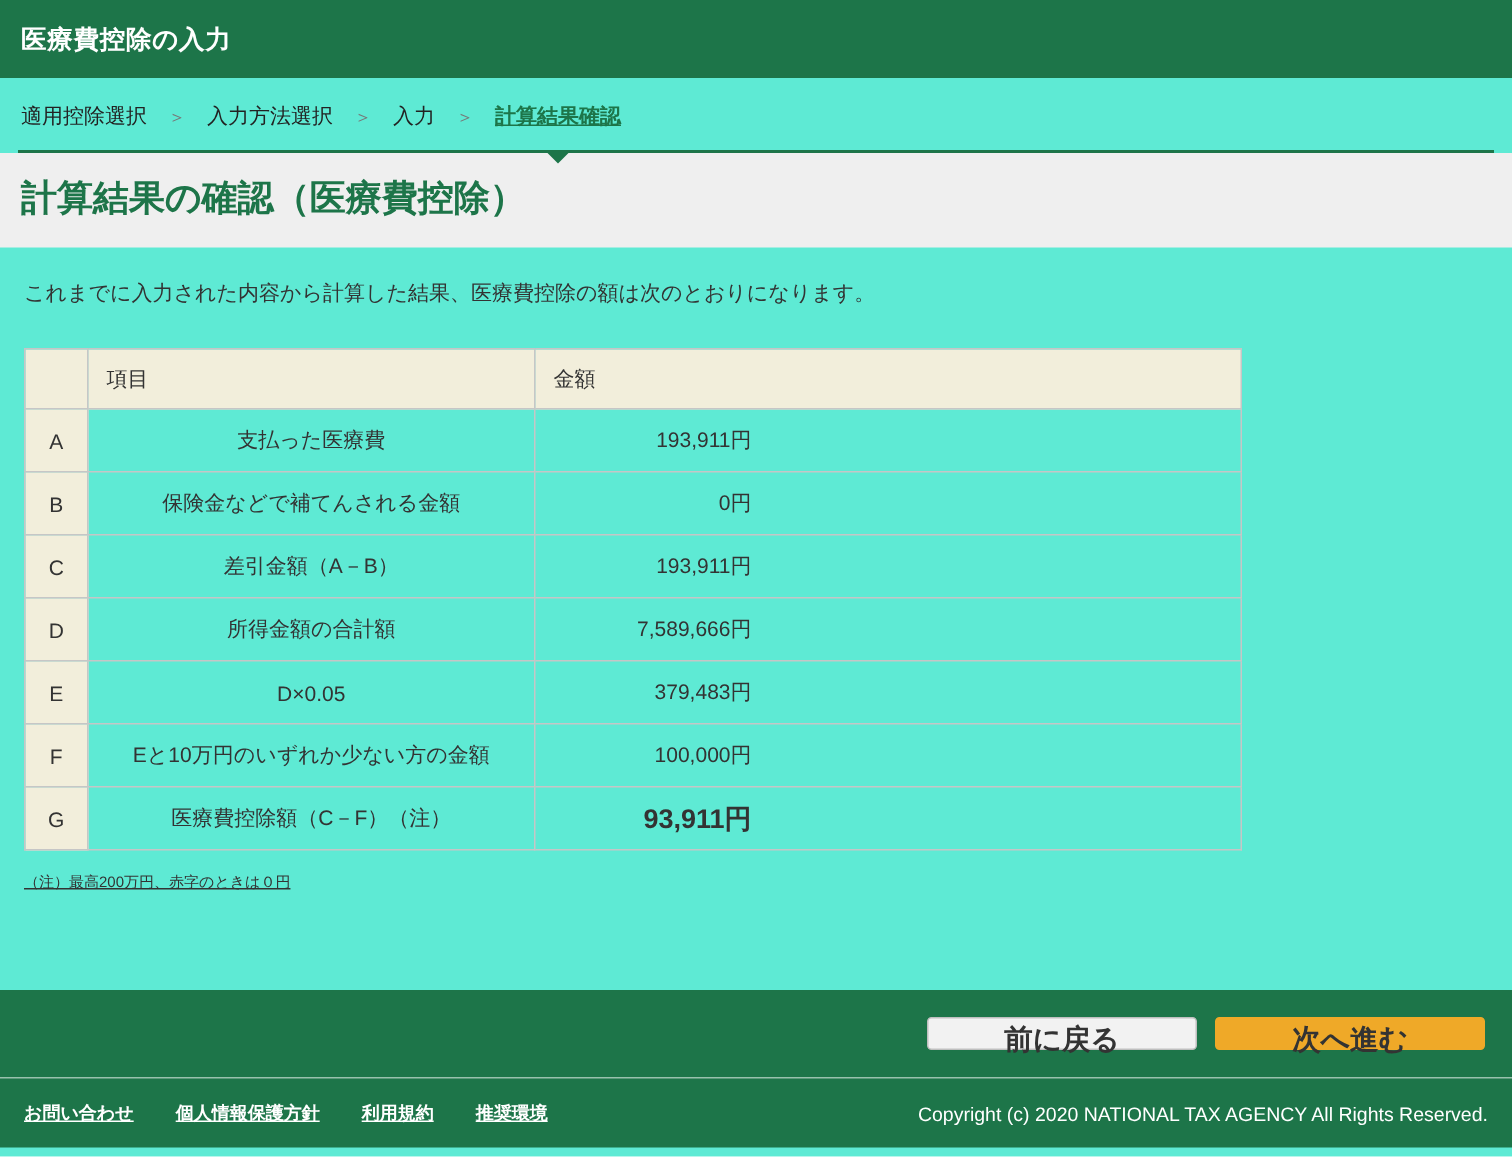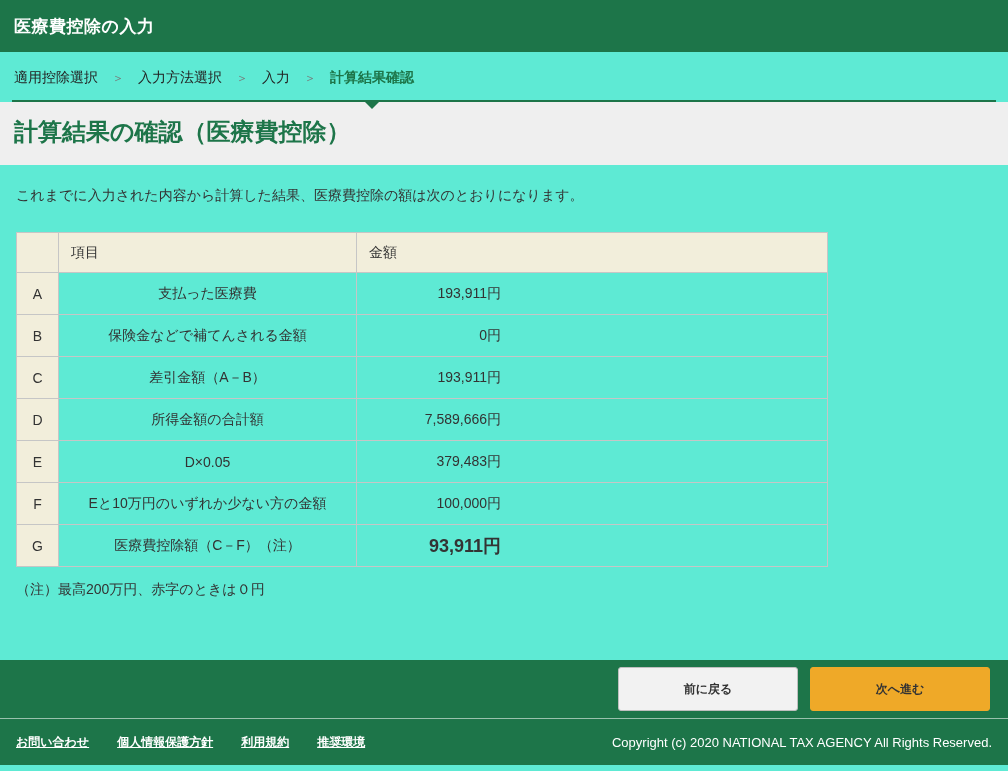--- a/index.html
+++ b/index.html
@@ -51,20 +51,21 @@
     white-space:nowrap;
   }
   .crumb{
     position:relative;
     display:inline-block;
     color:#222222;
   }
   .crumb.active{
     color:var(--green);
     font-weight:bold;
+    text-decoration:underline;
   }
   .crumb.active::after{
     content:"";
     position:absolute;
     top:calc(100% + 13px);
     left:50%;
     margin-left:-9px;
     width:0;height:0;
     border-left:9px solid transparent;
     border-right:9px solid transparent;
@@ -124,37 +125,38 @@
   }
   .item-col{width:298px;text-align:center;}
   .amount-col{text-align:right;padding-right:326px !important;}
   th.amount-col{text-align:left;padding-right:12px !important;}
   td.amount-col.emphasis{
     font-weight:bold;
     font-size:18px;
   }
   .note{
     margin:14px 0 0;
-    font-size:14px;
+    font-size:10px;
+    text-decoration:underline;
   }
   
   .action-band{
     flex:0 0 auto;
     background:var(--green);
     height:58px;
     display:flex;
     align-items:center;
     justify-content:flex-end;
     gap:12px;
     padding:0 18px;
   }
   .btn{
     width:180px;
-    height:44px;
-    font-size:12px;
+    height:22px;
+    font-size:19px;
     font-weight:bold;
     font-family:inherit;
     border-radius:3px;
     cursor:pointer;
     color:var(--text);
   }
   .btn-back{
     background:#f2f2f2;
     border:1px solid #bfbfbf;
   }

